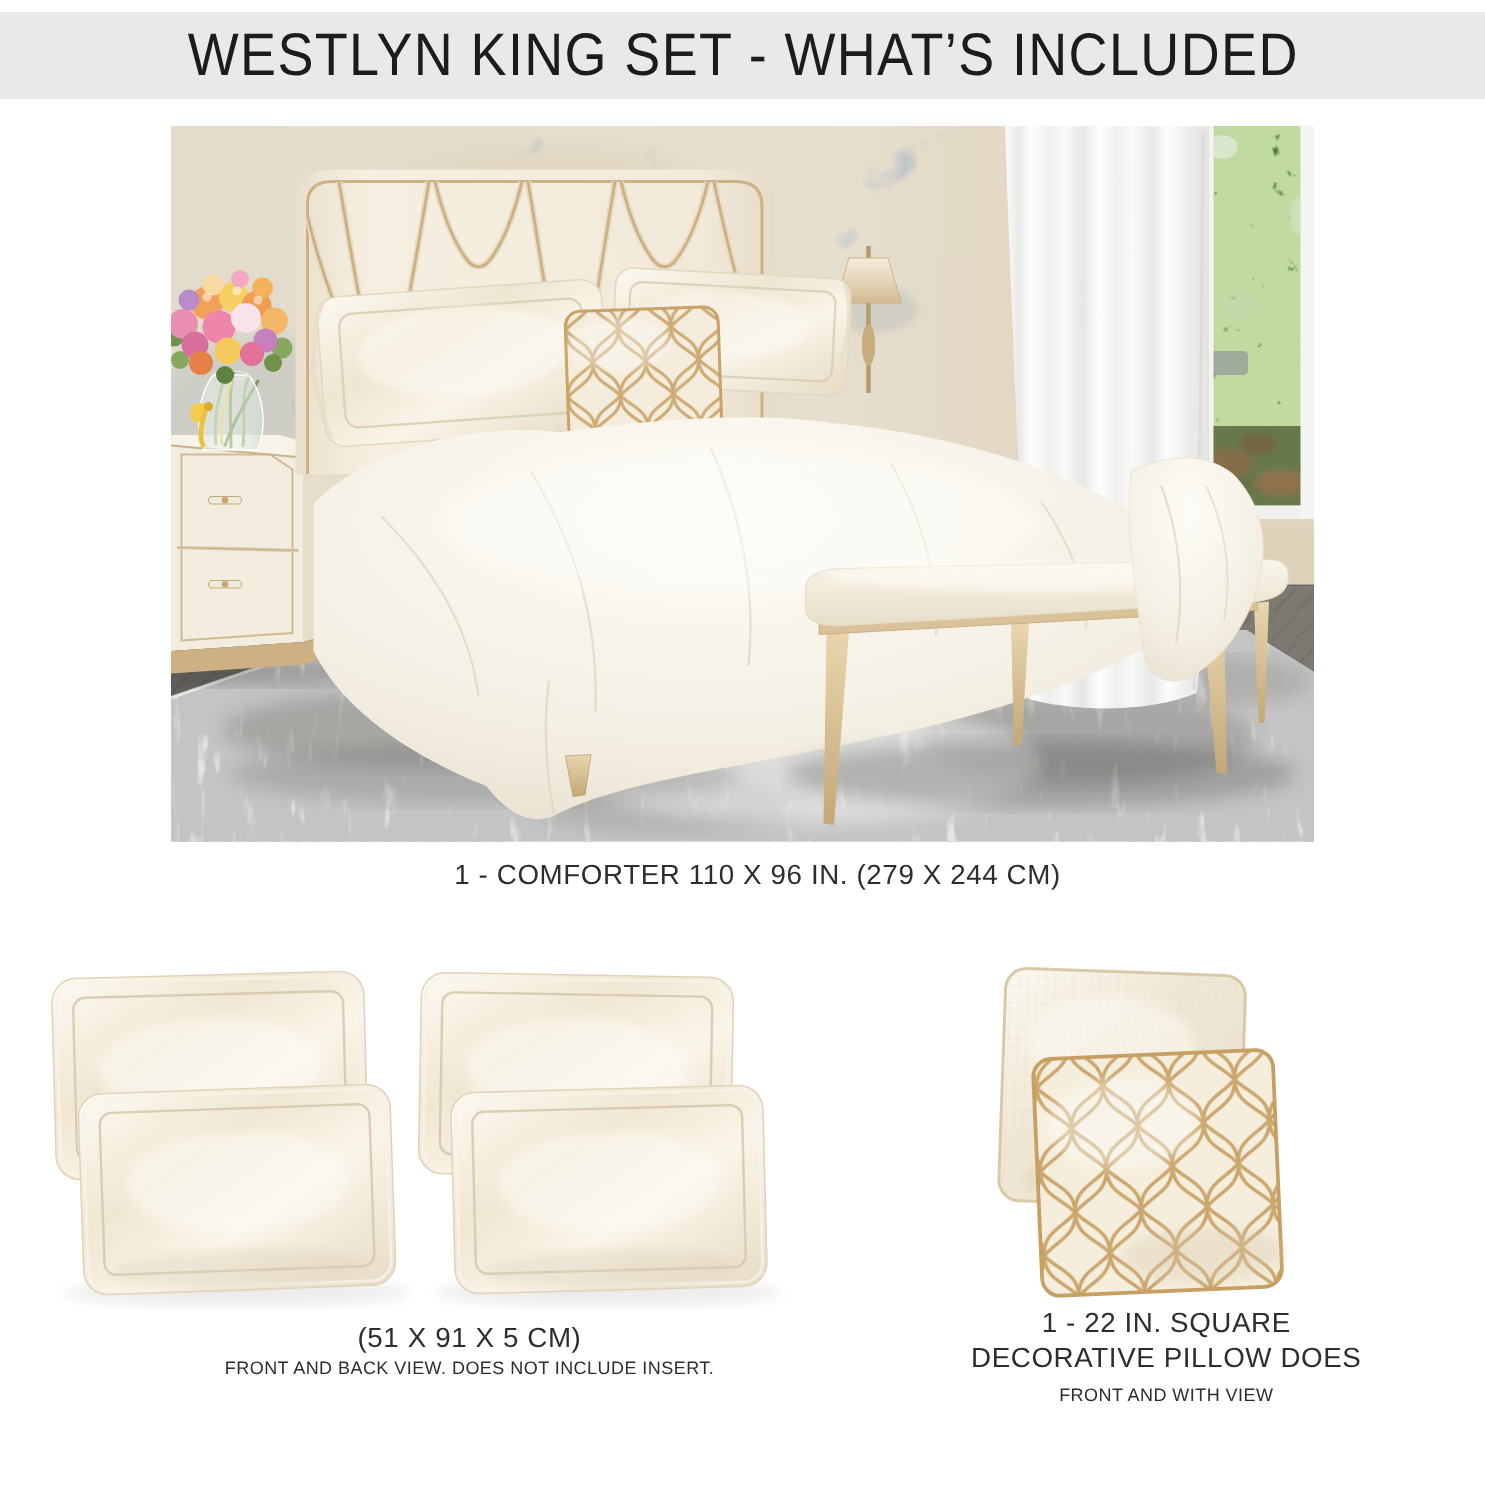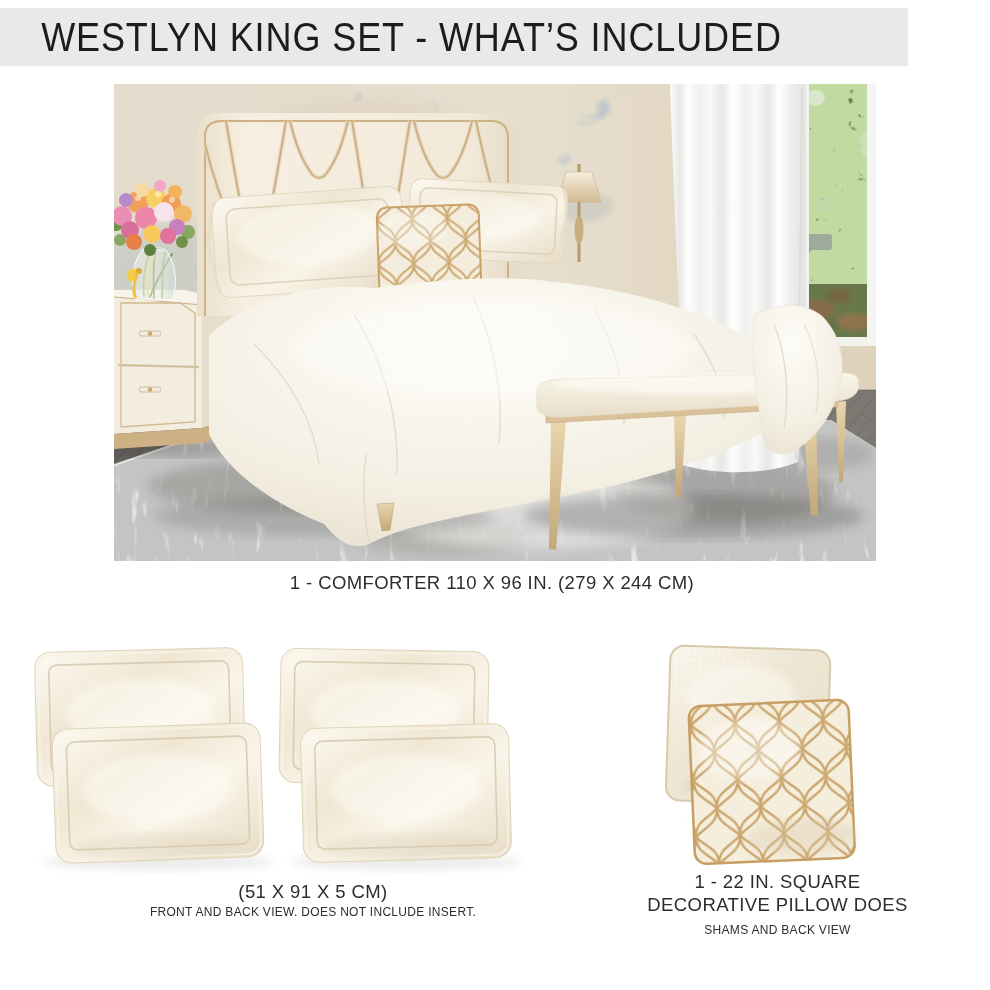--- a/index.html
+++ b/index.html
@@ -1,28 +1,28 @@
 <!DOCTYPE html>
 <html><head>
 <meta charset="utf-8">
 <style>
   html,body{margin:0;padding:0;background:#ffffff;}
   .page{position:relative;width:990px;height:990px;background:#ffffff;overflow:hidden;
         font-family:"Liberation Sans",sans-serif;}
-  .band{position:absolute;top:8px;left:0;width:908px;height:58px;background:#e9e9e9;
-        display:flex;align-items:center;justify-content:flex-start;}
+  .band{position:absolute;top:8px;left:0;width:990px;height:58px;background:#e9e9e9;
+        display:flex;align-items:center;justify-content:center;}
   .band h1{margin:0;font-size:40px;font-weight:400;letter-spacing:1px;color:#1c1c1c;
         transform:scaleX(.9);white-space:nowrap;}
   .photo{position:absolute;left:114px;top:84px;width:762px;height:477px;margin:0;}
   .shams-fig{position:absolute;left:28px;top:640px;width:500px;height:240px;margin:0;}
   .deco-fig{position:absolute;left:650px;top:638px;width:235px;height:240px;margin:0;}
   .cap{position:absolute;text-align:center;color:#2d2d2d;}
   .cap .big{font-size:18.5px;line-height:22.5px;letter-spacing:.4px;}
   .cap .note{font-size:12px;letter-spacing:.3px;margin-top:1px;color:#2d2d2d;}
-  .cap-comforter{left:111px;top:572px;width:762px;}
+  .cap-comforter{left:124px;top:572px;width:762px;}
   .cap-shams{left:63px;top:881px;width:500px;}
   .cap-pillow{left:605px;top:871px;width:345px;}
   .cap-pillow .note{margin-top:7px;}
   svg{display:block;}
 </style>
 </head>
 <body>
 
 <div class="page">
 
@@ -410,16 +410,16 @@
       </g>
       <ellipse cx="100" cy="110" rx="50" ry="30" fill="#ffffff" opacity=".4" filter="url(#d-soft)"></ellipse>
       <ellipse cx="150" cy="200" rx="55" ry="18" fill="#d9c9ad" opacity=".35" filter="url(#d-soft)"></ellipse>
     </g>
   </svg>
   </figure>
 
   <div class="cap cap-pillow">
     <div class="big">1 - 22 IN. SQUARE</div>
     <div class="big">DECORATIVE PILLOW DOES</div>
-    <div class="note">SHAMS AND BACK VIEW</div>
+    <div class="note">FRONT AND WITH VIEW</div>
   </div>
 
 </div>
 
 </body></html>

